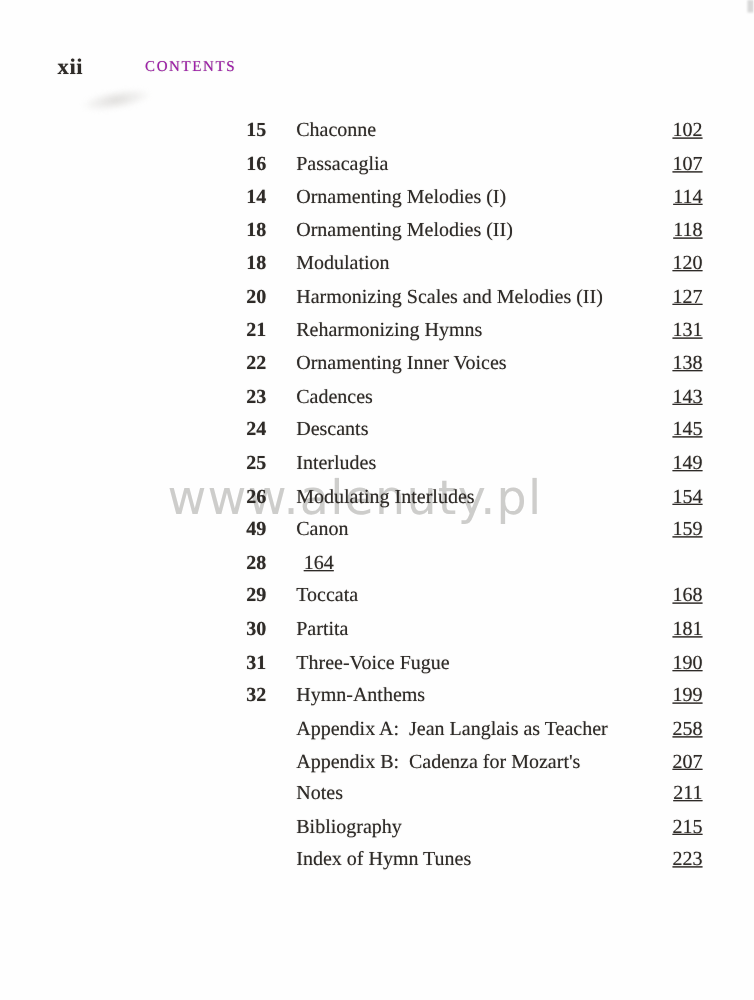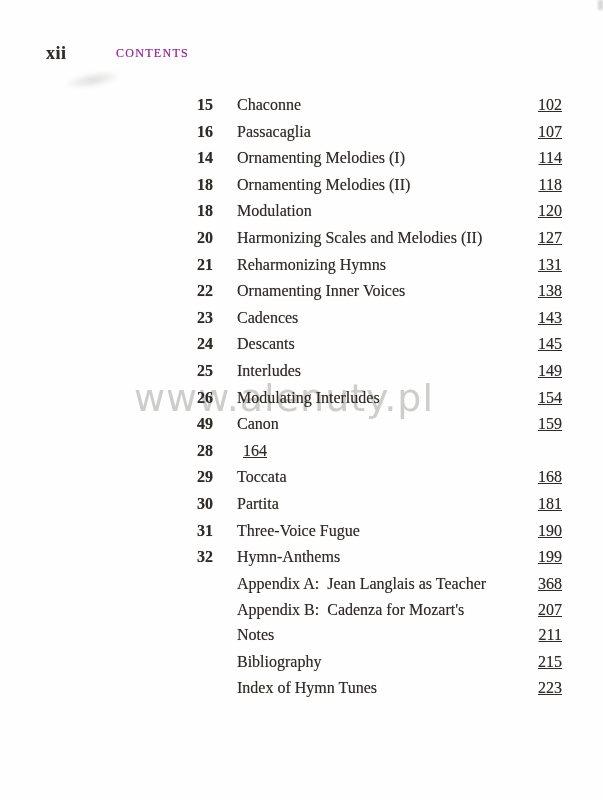--- a/index.html
+++ b/index.html
@@ -218,21 +218,21 @@
         <span class="page-num">190</span>
       </div>
       <div class="row">
         <span class="num">32</span>
         <span class="title">Hymn-Anthems</span>
         <span class="page-num">199</span>
       </div>
       <div class="row">
         <span class="num"></span>
         <span class="title">Appendix A: Jean Langlais as Teacher</span>
-        <span class="page-num">368</span>
+        <span class="page-num">258</span>
       </div>
       <div class="row two-line">
         <span class="num"></span>
         <span class="title">
           <span class="line">Appendix B: Cadenza for Mozart's</span>
         </span>
         <span class="page-num">207</span>
       </div>
       <div class="row">
         <span class="num"></span>

